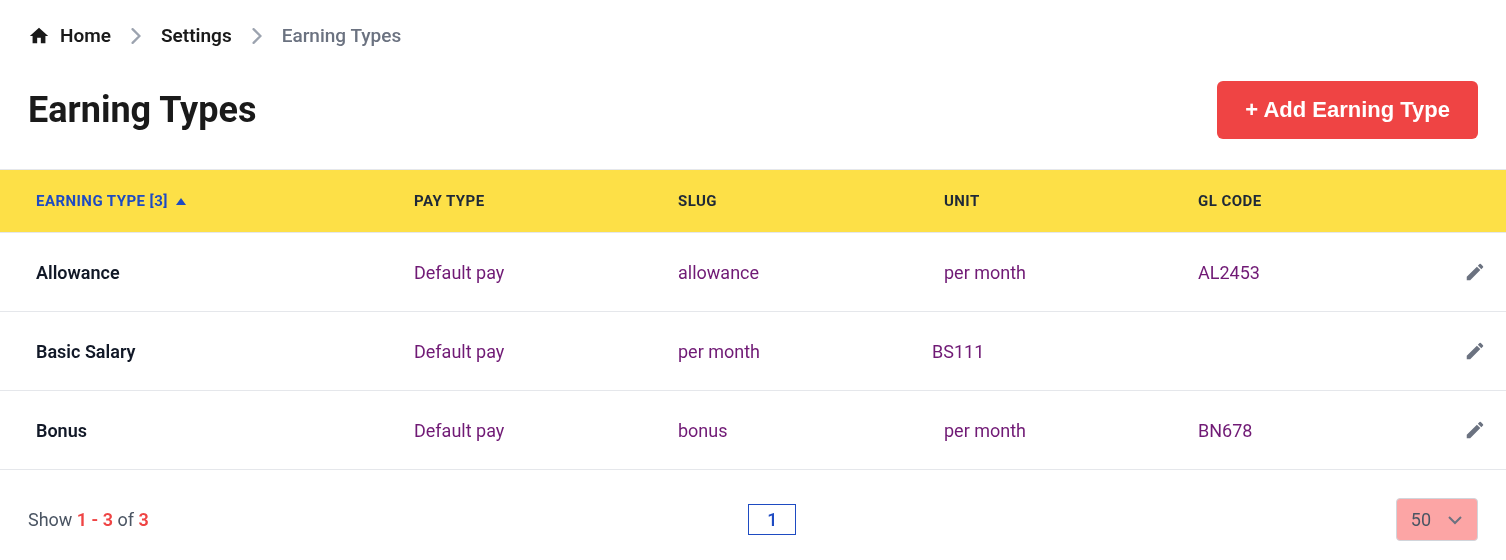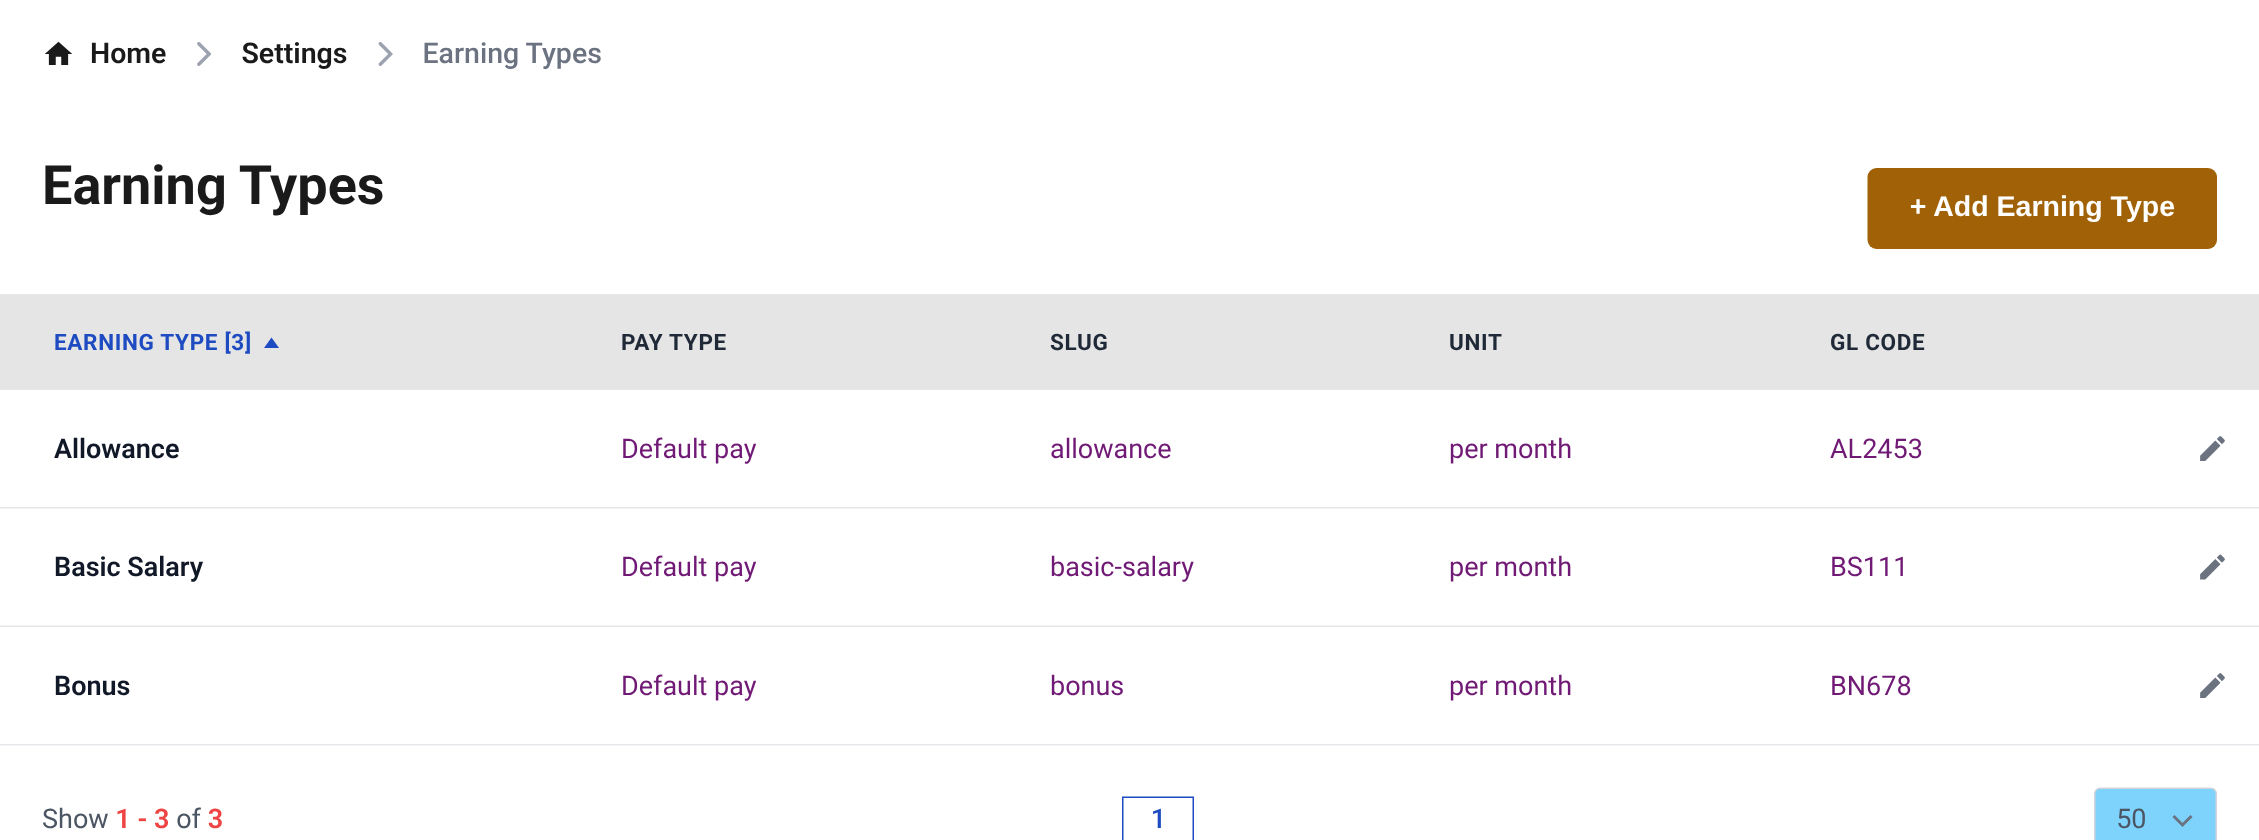--- a/index.html
+++ b/index.html
@@ -58,39 +58,38 @@
       justify-content: space-between;
       align-items: center;
       padding: 20px 28px 30px 28px;
     }
     .page-title {
       font-size: 36px;
       font-weight: 700;
       color: #1a1a1a;
     }
     .add-btn {
-      background: #a16207;
+      background: #ef4444;
       color: #ffffff;
       border: none;
       border-radius: 6px;
       padding: 16px 28px;
-      font-size: 19px;
+      font-size: 22px;
       font-weight: 600;
       cursor: pointer;
       display: flex;
       align-items: center;
       gap: 6px;
-      margin-top: 31px;
     }
     
     .table {
       width: 100%;
     }
     .thead {
-      background: #e5e5e5;
+      background: #fde047;
       border-top: 1px solid #e5e7eb;
       border-bottom: 1px solid #e5e7eb;
     }
     .tr {
       display: flex;
       align-items: center;
       padding: 0 20px 0 36px;
     }
     .thead .tr {
       height: 62px;
@@ -123,21 +122,21 @@
     .td {
       font-size: 18px;
       color: #701a75;
     }
     .td.primary {
       color: #111827;
       font-weight: 600;
     }
     .col-name { flex: 0 0 378px; }
     .col-paytype { flex: 0 0 264px; }
-    .col-slug { flex: 0 0 266px; margin-left: 22px; }
+    .col-slug { flex: 0 0 266px; }
     .col-unit { flex: 0 0 254px; }
     .col-glcode { flex: 1 1 auto; }
     .col-action { flex: 0 0 40px; display:flex; justify-content:flex-end; }
     .edit-icon {
       width: 22px;
       height: 22px;
       fill: #6b7280;
       cursor: pointer;
     }
     
@@ -175,21 +174,21 @@
     .page-size {
       border: 1px solid #d1d5db;
       border-radius: 4px;
       padding: 10px 14px;
       font-size: 18px;
       color: #4b5563;
       display: flex;
       align-items: center;
       gap: 16px;
       cursor: pointer;
-      background: #7dd3fc;
+      background: #fca5a5;
     }
     .chevron-down {
       width: 16px;
       height: 10px;
       stroke: #6b7280;
       stroke-width: 2;
       fill: none;
     }
   </style>
 </head>
@@ -254,21 +253,20 @@
         <div class="td col-action">
           <svg class="edit-icon" viewBox="0 0 24 24">
               <path d="M3 17.25V21h3.75L17.81 9.94l-3.75-3.75L3 17.25zM20.71 7.04a1 1 0 0 0 0-1.41l-2.34-2.34a1 1 0 0 0-1.41 0l-1.83 1.83 3.75 3.75 1.83-1.83z"></path>
               <path d="M3 21h18v-2H11z" opacity="0"></path>
             </svg>
         </div>
       </div>
       <div class="tr">
         <div class="td primary col-name">Basic Salary</div>
         <div class="td col-paytype">Default pay</div>
-        <div class="td col-slug">basic-salary</div>
         <div class="td col-unit">per month</div>
         <div class="td col-glcode">BS111</div>
         <div class="td col-action">
           <svg class="edit-icon" viewBox="0 0 24 24">
               <path d="M3 17.25V21h3.75L17.81 9.94l-3.75-3.75L3 17.25zM20.71 7.04a1 1 0 0 0 0-1.41l-2.34-2.34a1 1 0 0 0-1.41 0l-1.83 1.83 3.75 3.75 1.83-1.83z"></path>
             </svg>
         </div>
       </div>
       <div class="tr">
         <div class="td primary col-name">Bonus</div>

